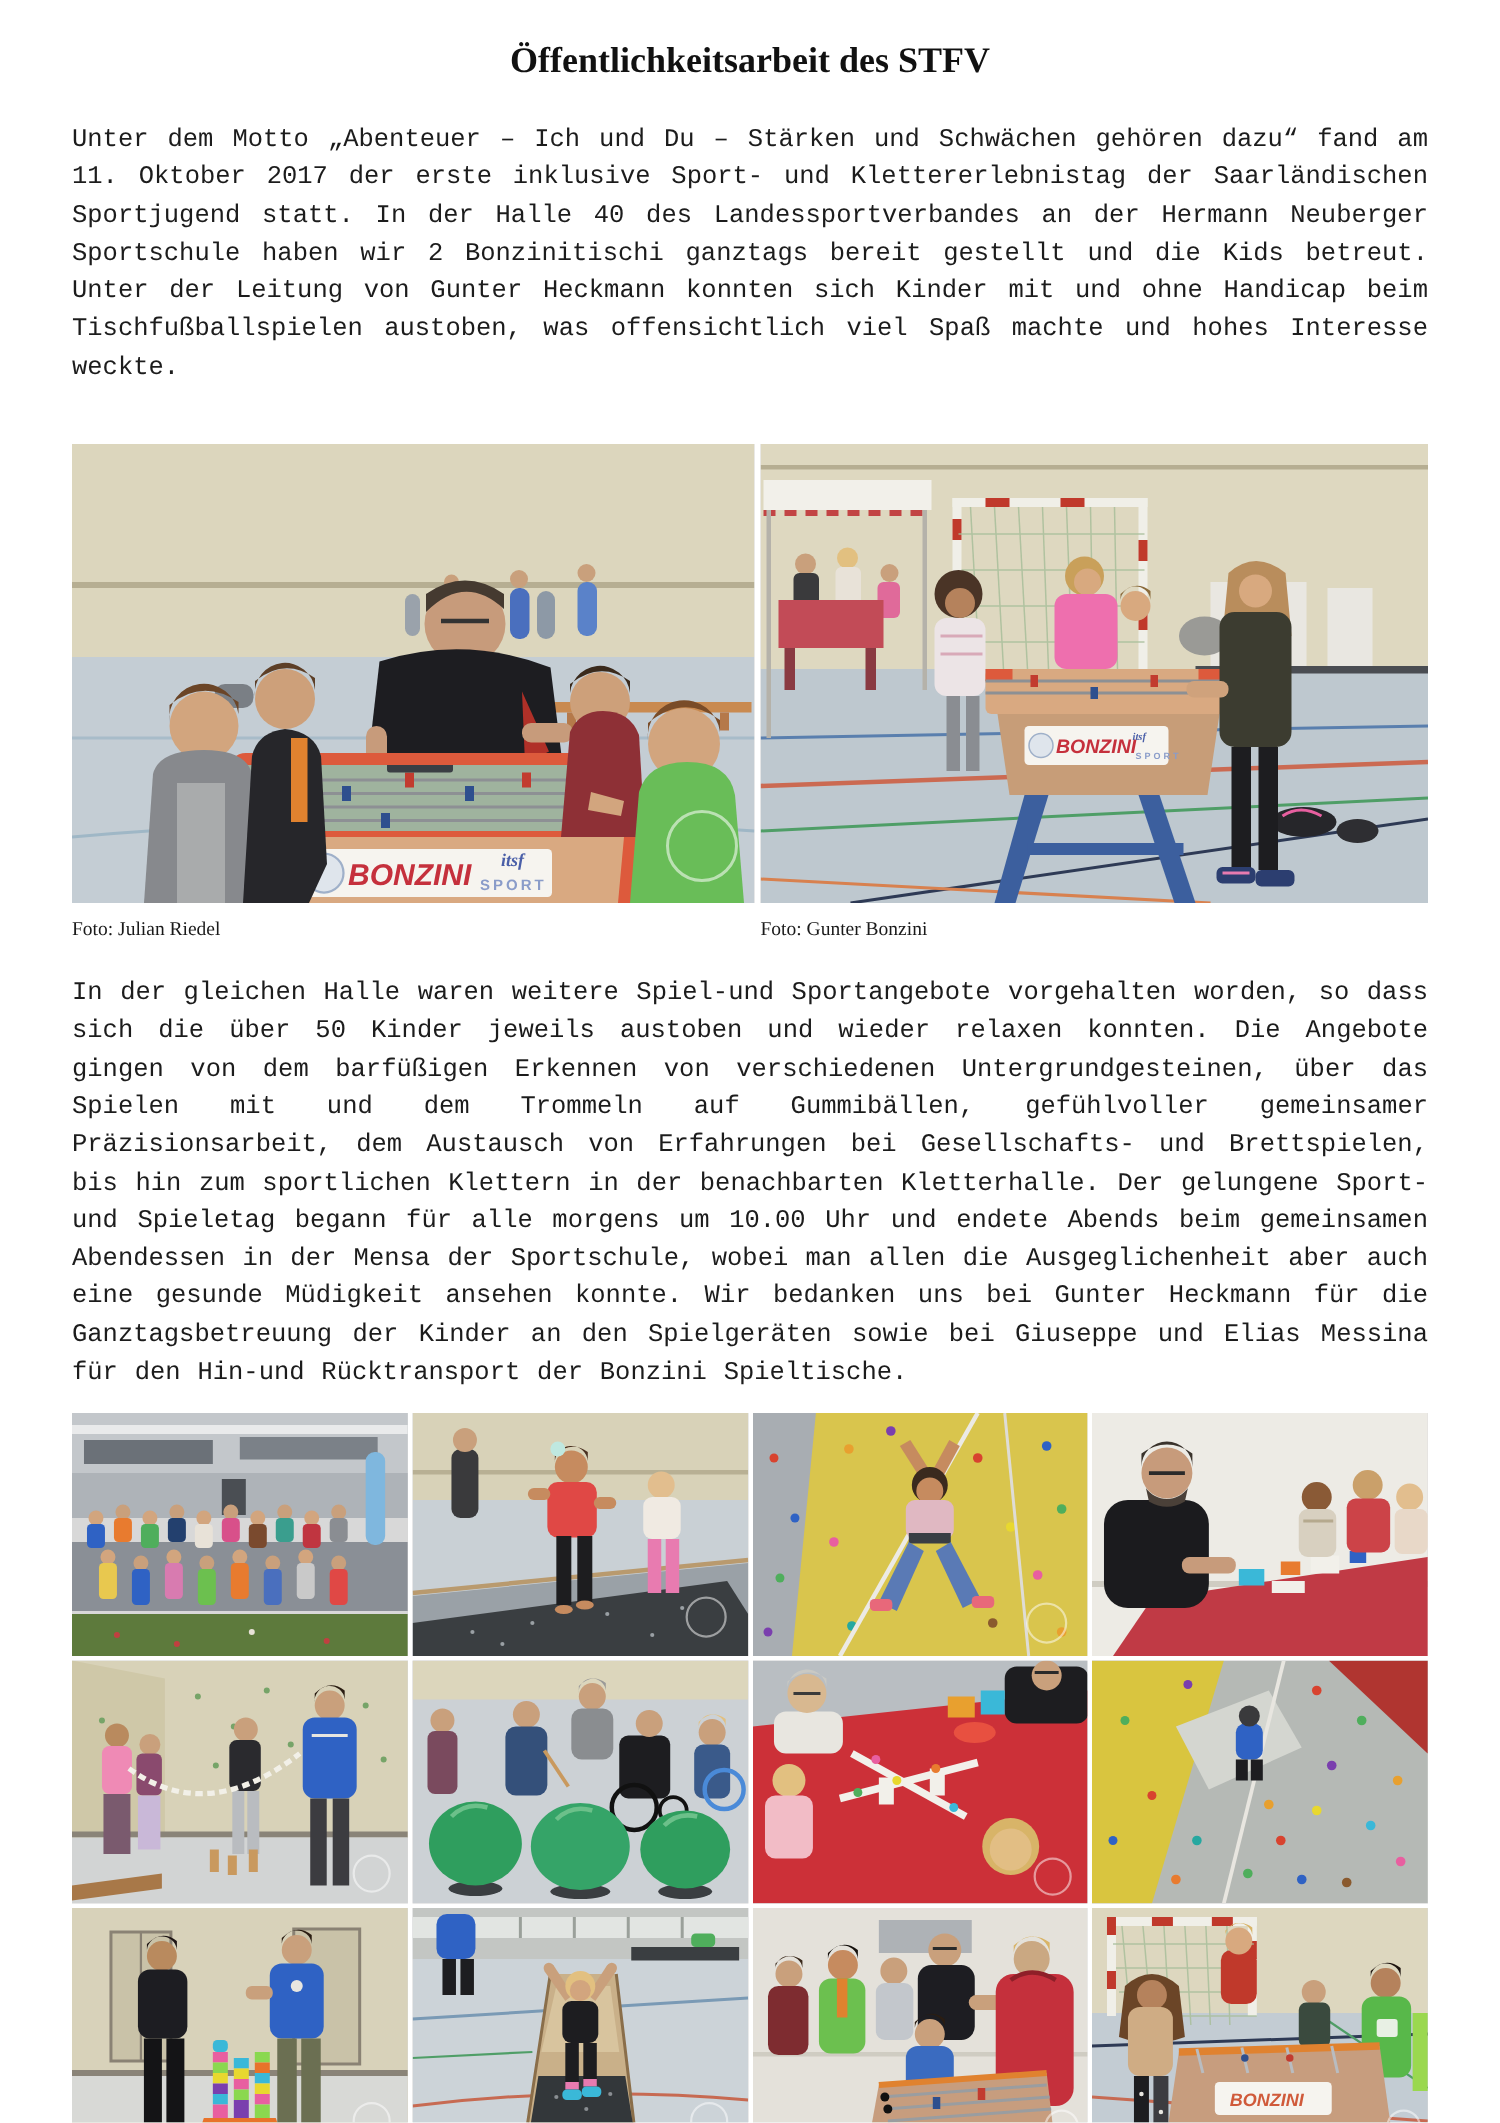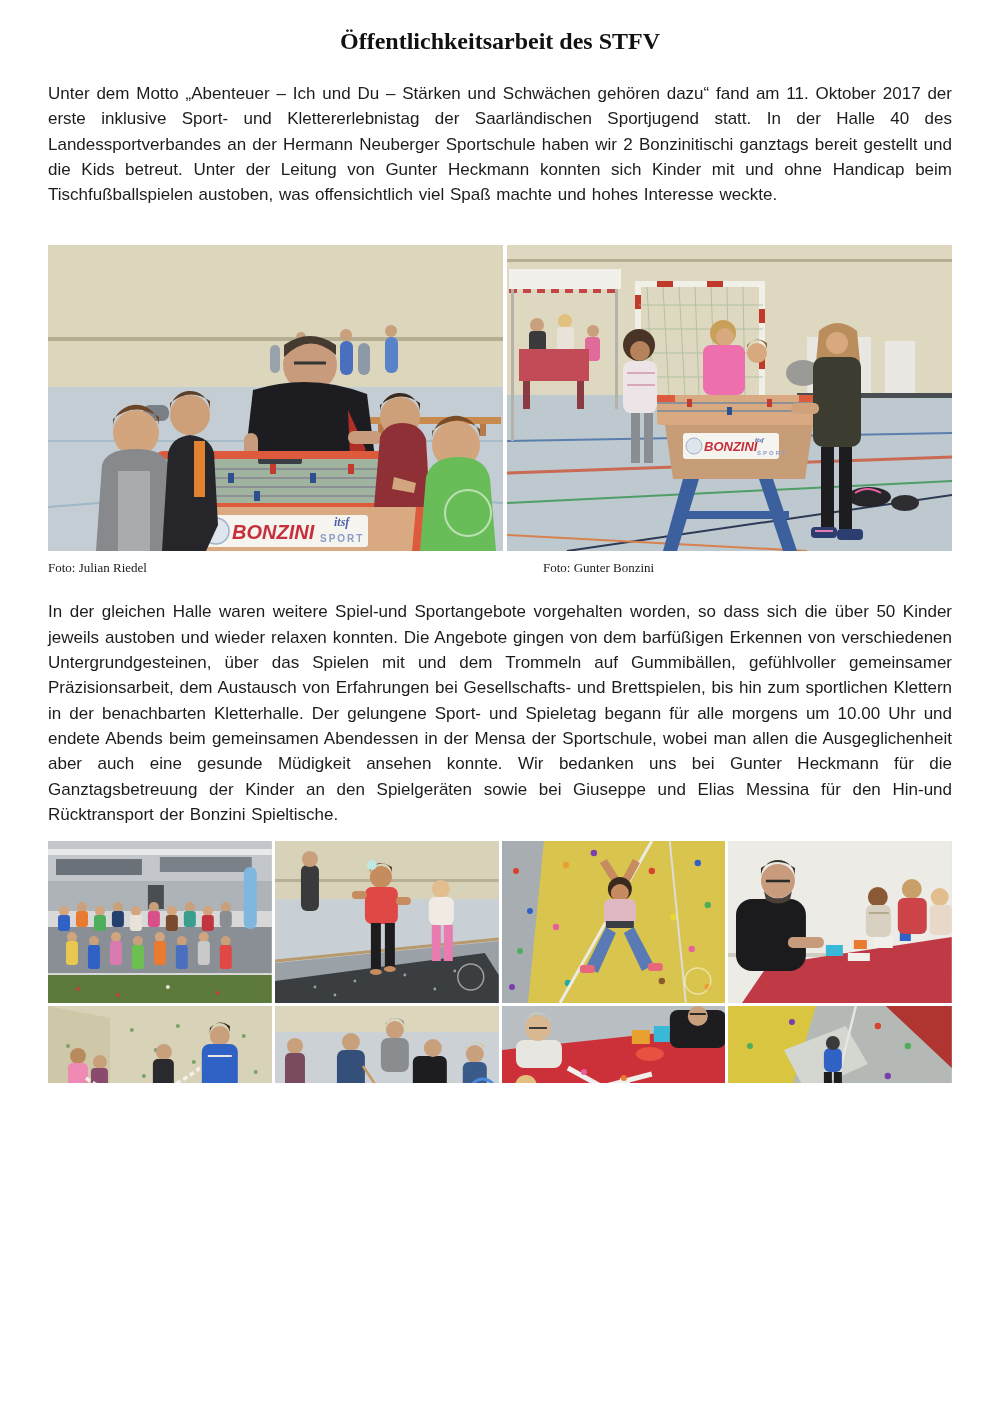--- a/index.html
+++ b/index.html
@@ -1,29 +1,29 @@
 <!DOCTYPE html>
 <html lang="de"><head>
 <meta charset="utf-8">
 <style>
   html,body{margin:0;padding:0;background:#ffffff;}
-  .page{width:1000px;height:1083px;background:#ffffff;position:relative;overflow:hidden;
+  .page{width:1000px;height:1415px;background:#ffffff;position:relative;overflow:hidden;
         font-family:"Liberation Sans", sans-serif;color:#1b1b1b;}
   .content{padding:28px 48px 0 48px;}
   .title{margin:0;text-align:center;font-family:"Liberation Serif", serif;
          font-weight:bold;font-size:24px;color:#111;}
   .body-par{margin:26px 0 0 0;text-align:justify;font-size:17px;line-height:25.3px;
-            color:#1c1c1c;word-spacing:1px;}
+            color:#1c1c1c;word-spacing:1px;font-family:Liberation Mono, monospace;}
   .photo-row{margin-top:38px;display:flex;gap:4px;}
   .photo{position:relative;overflow:hidden;background:#d8d8d8;}
   .photo svg,.cell svg{display:block;width:100%;height:100%;}
   .photo-left{width:455px;height:306px;}
   .photo-right{width:445px;height:306px;}
   .caption-row{display:flex;margin-top:9px;font-family:"Liberation Serif", serif;
-               font-size:13px;color:#1a1a1a;line-height:15px;gap:36px;}
+               font-size:13px;color:#1a1a1a;line-height:15px;}
   .caption-left{width:459px;}
   .collage{margin-top:14px;display:grid;grid-template-columns:repeat(4,1fr);
            grid-auto-rows:162px;gap:3px;}
   .cell{overflow:hidden;background:#d8d8d8;}
   .caption-bottom{margin-top:0;font-family:Liberation Serif, serif;
                   font-size:18px;color:#1a1a1a;line-height:15px;}
   .brand-b{font-family:"Liberation Sans", sans-serif;font-weight:bold;font-style:italic;}
   .brand-s{font-family:"Liberation Sans", sans-serif;font-weight:bold;letter-spacing:2px;}
   .brand-i{font-family:"Liberation Serif", serif;font-style:italic;font-weight:bold;}
 </style>

